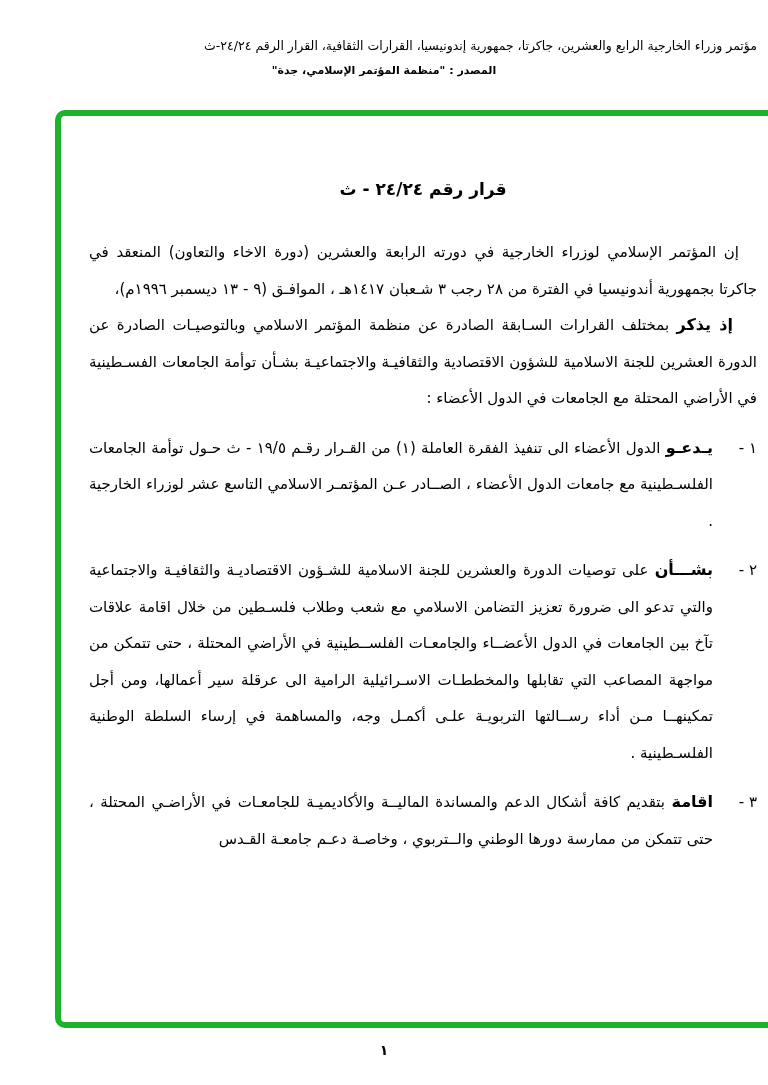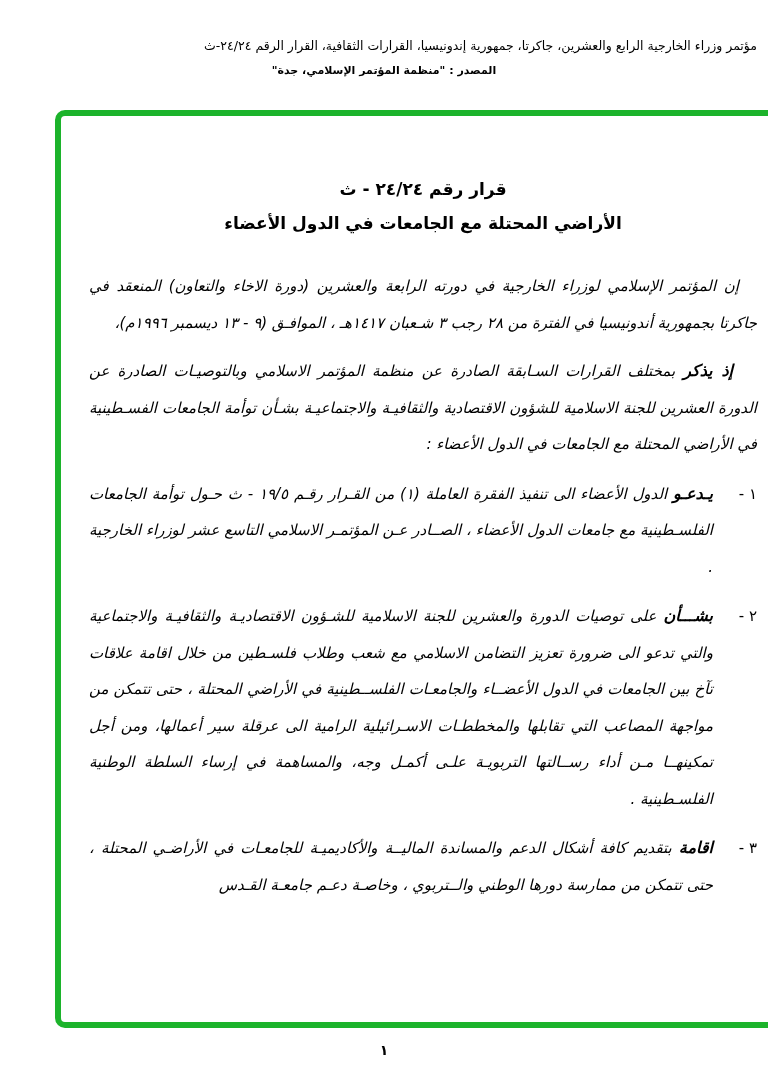--- a/index.html
+++ b/index.html
@@ -47,24 +47,23 @@
     text-align: center;
     font-weight: bold;
     font-size: 17px;
     line-height: 34px;
   }
   .body {
     font-size: 15px;
     line-height: 36.5px;
     text-align: justify;
     text-justify: inter-word;
-    font-style: italic;
   }
   .para1 { margin-top: 28px; text-indent: 18px; }
-  .para2 { margin-top: 12px; text-indent: 24px; }
+  .para2 { text-indent: 24px; }
   .lead  { font-weight: bold; font-size: 16px; }
   .item  { display: flex; margin-top: 13px; }
   .item .num {
     flex: 0 0 44px;
     font-size: 15px;
     line-height: 36.5px;
     text-align: right;
   }
   .item .itext { flex: 1; }
   .pagenum {
@@ -82,21 +81,20 @@
 
 <div>
 
   <div class="hdr1">مؤتمر وزراء الخارجية الرابع والعشرين، جاكرتا، جمهورية إندونيسيا، القرارات الثقافية، القرار الرقم ٢٤/٢٤-ث</div>
   <div class="hdr2">المصدر :  "منظمة المؤتمر الإسلامي، جدة"</div>
 
   <div class="frame">
 
     <div class="title">
       <div>قرار رقم ٢٤/٢٤ - ث</div>
-      <div>الأراضي المحتلة مع الجامعات في الدول الأعضاء</div>
     </div>
 
     <p class="body para1">إن المؤتمر الإسلامي لوزراء الخارجية في دورته الرابعة والعشرين  (دورة الاخاء والتعاون) المنعقد في جاكرتا بجمهورية أندونيسيا في الفترة من ٢٨ رجب  ٣  شـعبان  ١٤١٧هـ ، الموافـق (٩ - ١٣ ديسمبر ١٩٩٦م)،</p>
 
     <p class="body para2">
       <span class="lead">إذ يذكر</span>
       <span>بمختلف القرارات السـابقة الصادرة عن منظمة المؤتمر الاسلامي وبالتوصيـات الصادرة عن الدورة العشرين للجنة الاسلامية للشؤون الاقتصادية والثقافيـة والاجتماعيـة بشـأن توأمة الجامعات الفسـطينية في الأراضي المحتلة مع الجامعات في الدول الأعضاء :</span>
     </p>
 
     <div class="item">

